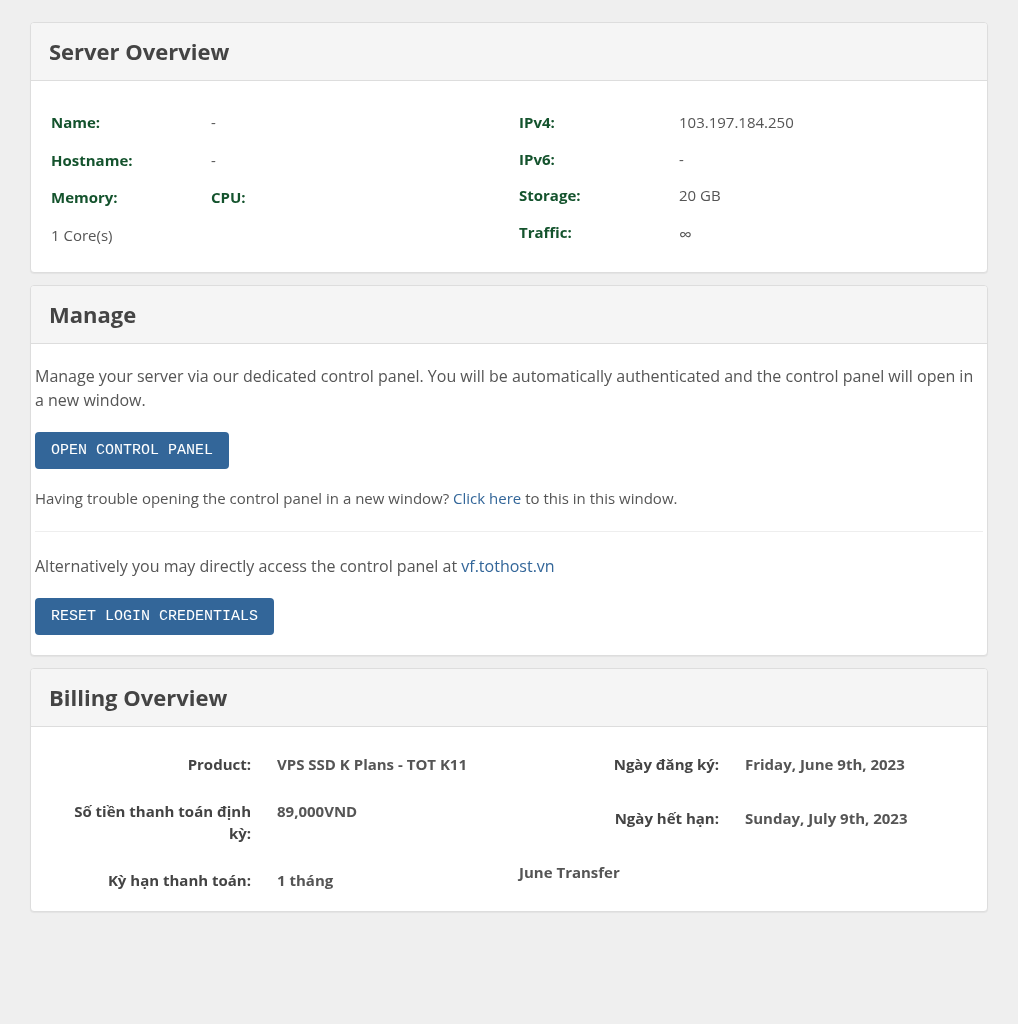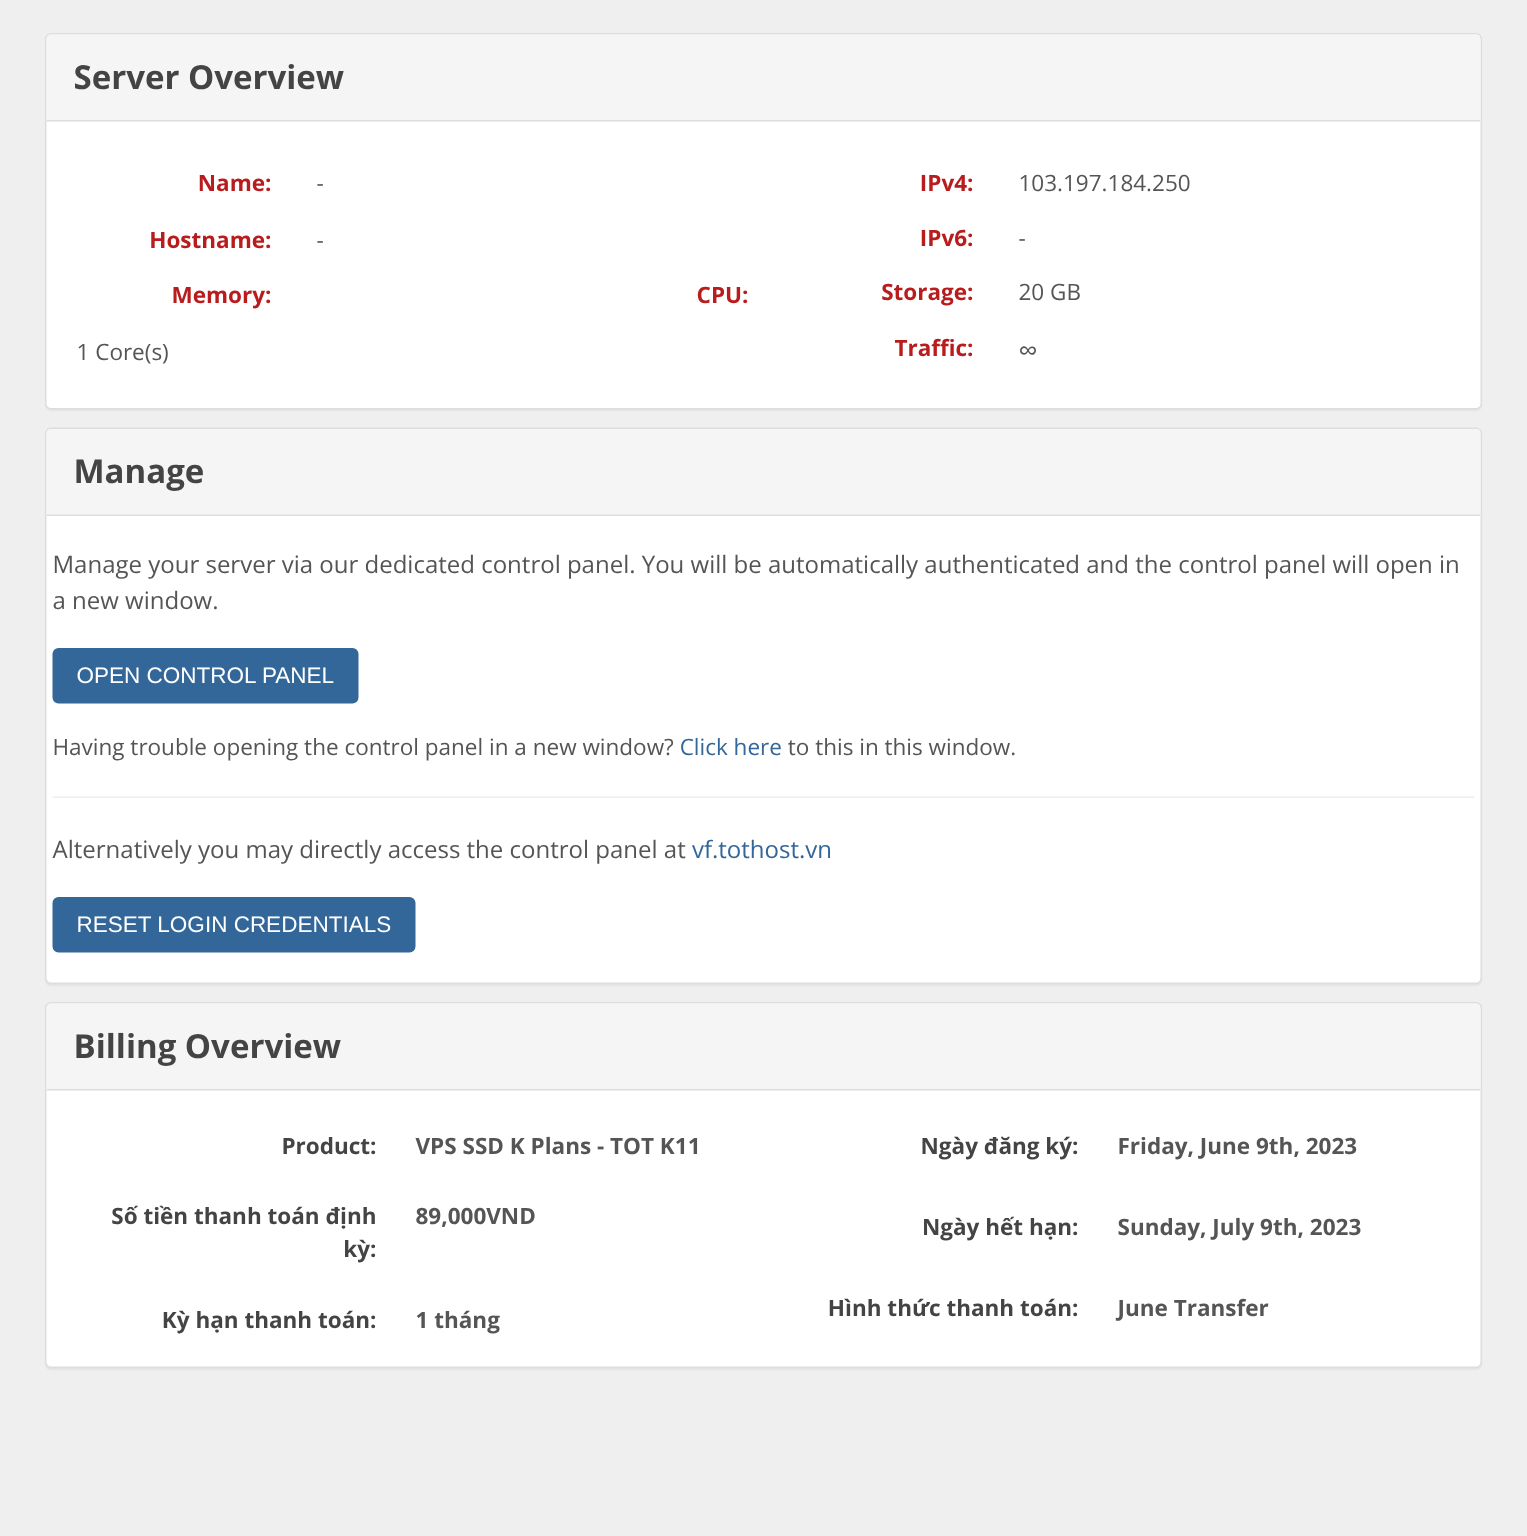--- a/index.html
+++ b/index.html
@@ -40,43 +40,43 @@
       padding: 30px 20px 24px;
     }
     .overview-col {
       flex: 1;
       display: grid;
       grid-template-columns: 130px 1fr;
       row-gap: 14px;
       column-gap: 30px;
     }
     .ov-label {
-      text-align: right;
+      text-align: left;
       font-weight: 700;
-      color: #b91c1c;
+      color: #14532d;
     }
     .ov-value {
       text-align: left;
       color: #555;
     }
     .manage-text {
       color: #555;
       font-size: 16px;
       margin-bottom: 20px;
     }
     .btn {
       display: inline-block;
       background: #336699;
       color: #fff;
       border: none;
       padding: 10px 16px;
       font-size: 15px;
       border-radius: 4px;
       cursor: pointer;
-      font-family: Liberation Sans, sans-serif;
+      font-family: Liberation Mono, monospace;
     }
     .help-text {
       color: #555;
       font-size: 15px;
       margin-top: 18px;
     }
     .link {
       color: #336699;
       cursor: pointer;
       text-decoration: none;
@@ -167,17 +167,16 @@
       <div class="b-label">Số tiền thanh toán định kỳ:</div>
       <div class="b-value">89,000VND</div>
       <div class="b-label">Kỳ hạn thanh toán:</div>
       <div class="b-value">1 tháng</div>
     </div>
     <div class="billing-col">
       <div class="b-label">Ngày đăng ký:</div>
       <div class="b-value">Friday, June 9th, 2023</div>
       <div class="b-label">Ngày hết hạn:</div>
       <div class="b-value">Sunday, July 9th, 2023</div>
-      <div class="b-label">Hình thức thanh toán:</div>
       <div class="b-value">June Transfer</div>
     </div>
   </div>
 </div>
 
 </body></html>

